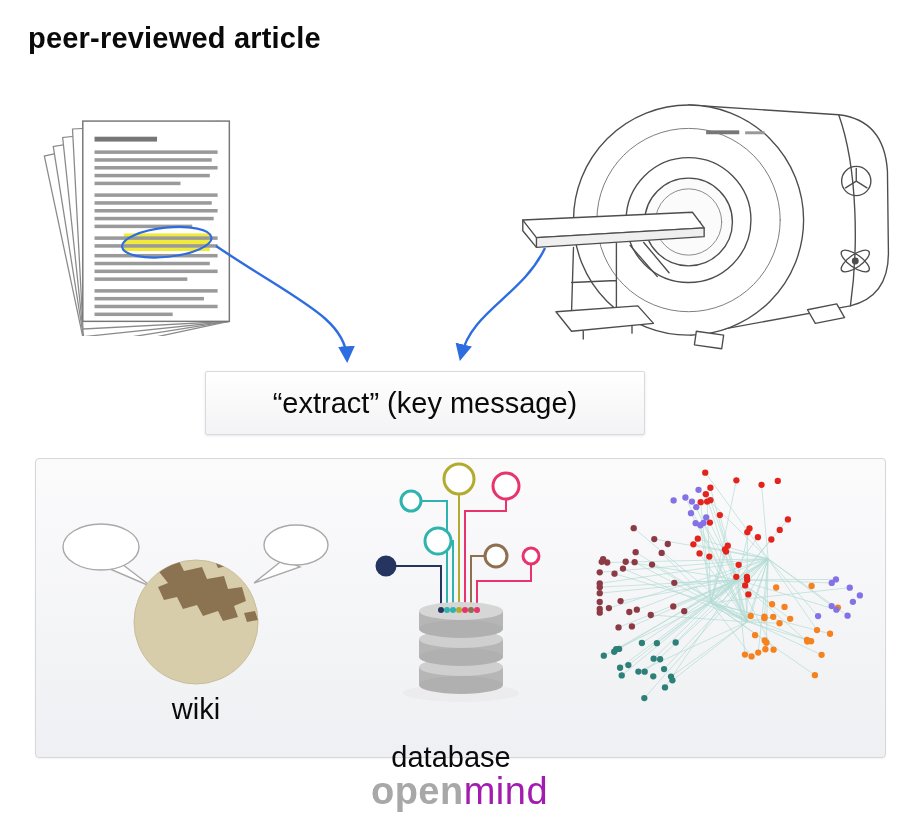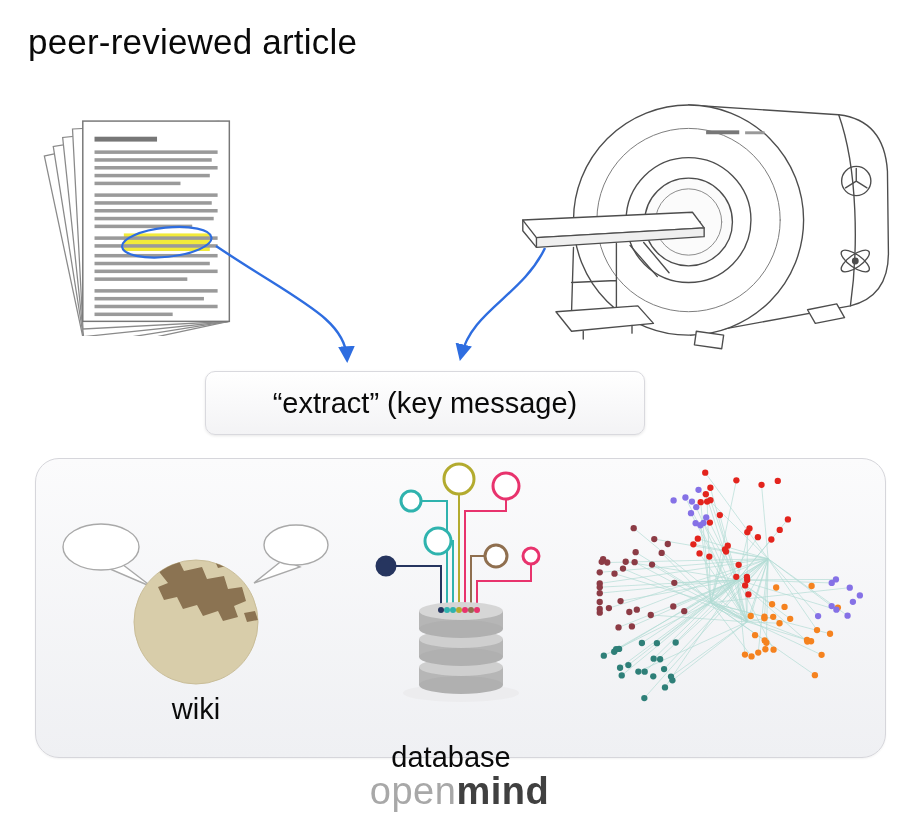--- a/index.html
+++ b/index.html
@@ -1,40 +1,40 @@
 <!DOCTYPE html>
 <html><head>
 <meta charset="utf-8">
 <style>
   html,body{margin:0;padding:0;background:#fff;}
   .stage{position:relative;width:919px;height:836px;background:#fff;overflow:hidden;
          font-family:"Liberation Sans",sans-serif;color:#0a0a0a;}
-  .toplabel{position:absolute;font-size:35px;font-weight:400;letter-spacing:.2px;white-space:nowrap;}
+  .toplabel{position:absolute;font-size:29px;font-weight:700;letter-spacing:.2px;white-space:nowrap;}
   .toplabel.left{left:28px;top:22px;}
   .toplabel.right{right:26px;top:22px;}
   .docs-svg{position:absolute;left:30px;top:82px;width:215px;height:254px;}
   .mri-svg{position:absolute;left:515px;top:72px;width:390px;height:300px;}
   .arrows-svg{position:absolute;left:0;top:0;width:919px;height:470px;pointer-events:none;}
   .extract-box{position:absolute;left:205px;top:371px;width:438px;height:62px;
-        background:linear-gradient(#ffffff,#f3f3f5);border:1px solid #d9d9de;border-radius:10px;
+        background:linear-gradient(#ffffff,#f3f3f5);border:1px solid #d9d9de;border-radius:2px;
         box-shadow:0 1px 3px rgba(0,0,0,.10);display:flex;align-items:center;justify-content:center;
         font-size:29px;}
   .panel{position:absolute;left:35px;top:458px;width:849px;height:298px;border:1px solid #d6d6db;
-        border-radius:24px;background:linear-gradient(180deg,#fbfbfc,#eff0f3);
+        border-radius:4px;background:linear-gradient(180deg,#fbfbfc,#eff0f3);
         box-shadow:0 1px 2px rgba(0,0,0,.05);}
   .wiki-svg{position:absolute;left:20px;top:58px;width:300px;height:178px;}
   .db-svg{position:absolute;left:330px;top:2px;width:230px;height:245px;}
   .net-svg{position:absolute;left:558px;top:6px;width:287px;height:243px;}
   .panel-label{position:absolute;top:234px;font-size:29px;transform:translateX(-50%);white-space:nowrap;}
   .panel-label.wiki{left:160px;}
   .panel-label.database{left:415px;margin-top:48px;}
   .panel-label.context{left:692px;}
   .logo{position:absolute;top:770px;left:0;width:100%;text-align:center;font-size:38px;letter-spacing:.5px;}
-  .logo .open{color:#a8a8a8;font-weight:400;}
-  .logo .mind{color:#404040;font-weight:700;}
+  .logo .open{color:#a8a8a8;font-weight:700;}
+  .logo .mind{color:#a21caf;font-weight:400;}
 </style>
 </head>
 <body>
 
 <div class="stage">
 
   <div class="toplabel left">peer-reviewed article</div>
 
   <svg class="docs-svg" viewBox="0 0 220 260">
     <g fill="#ffffff" stroke="#8a8a8a" stroke-width="1.3">

